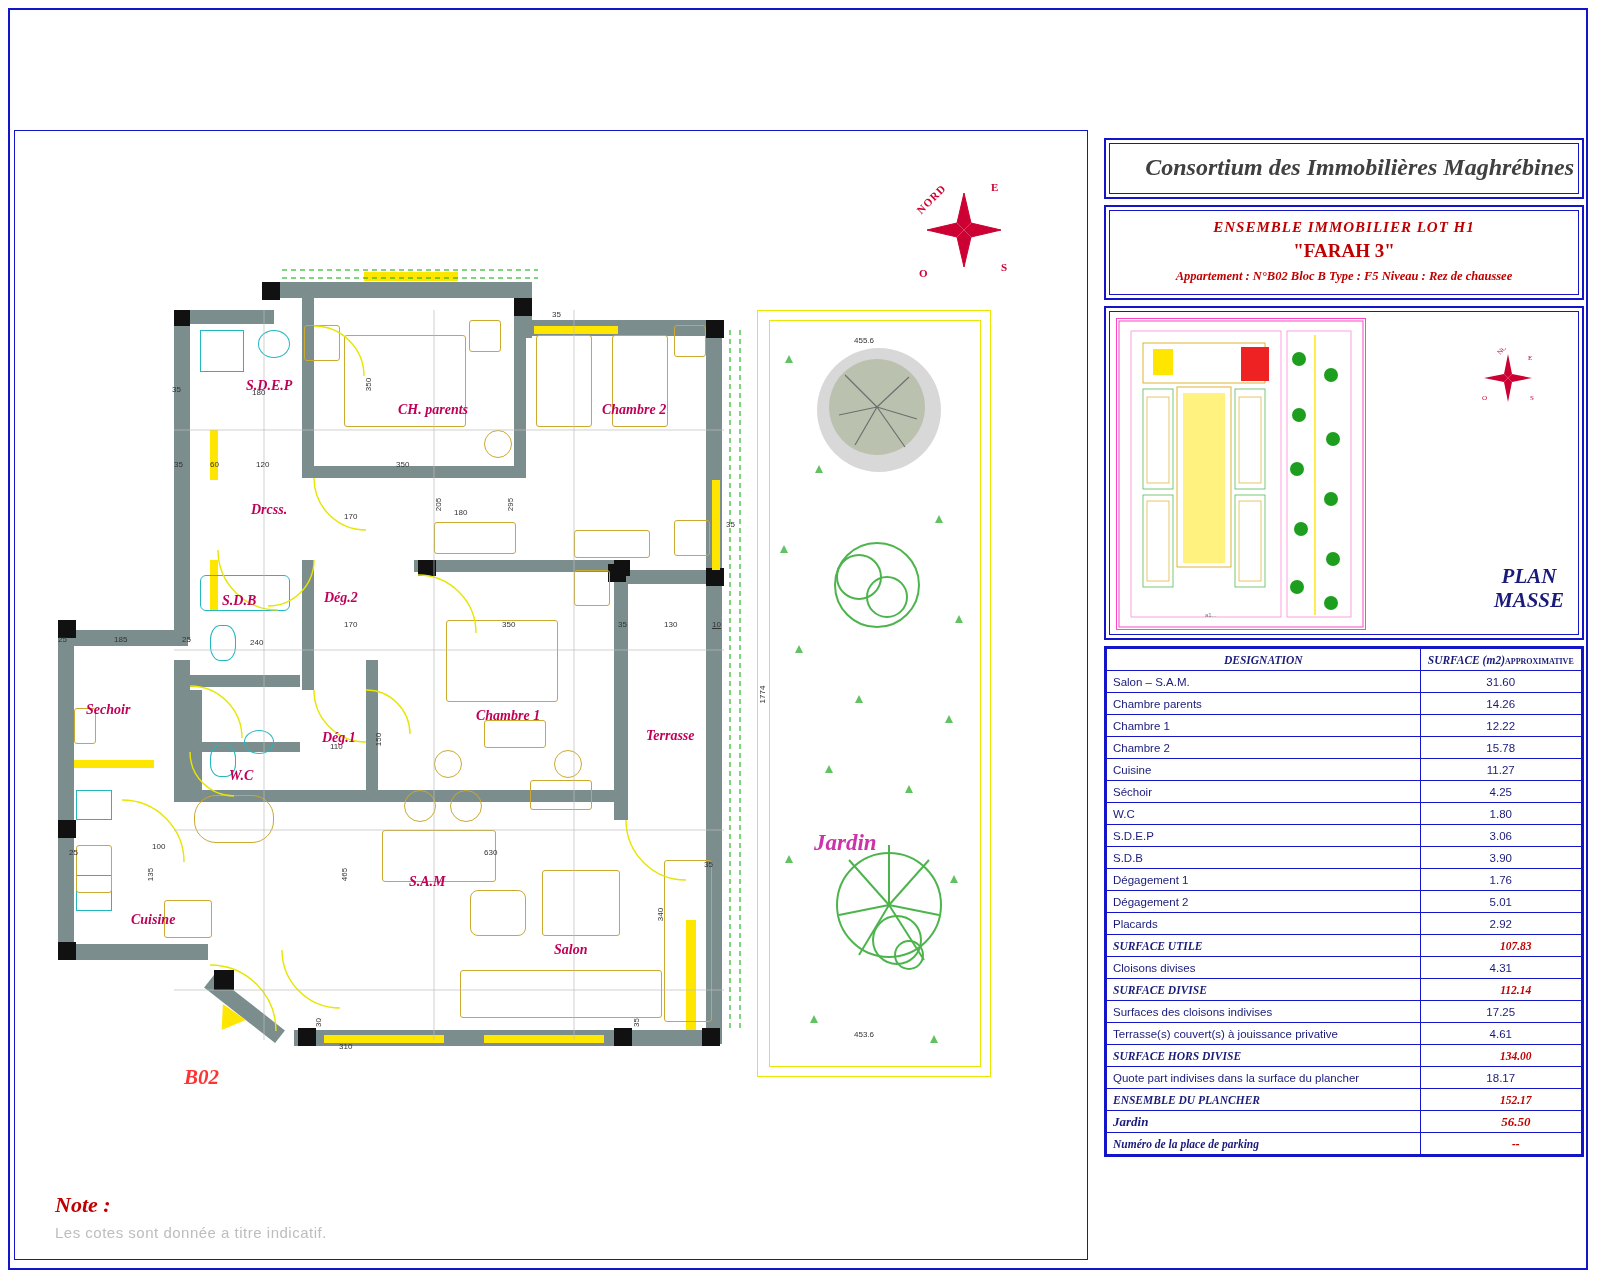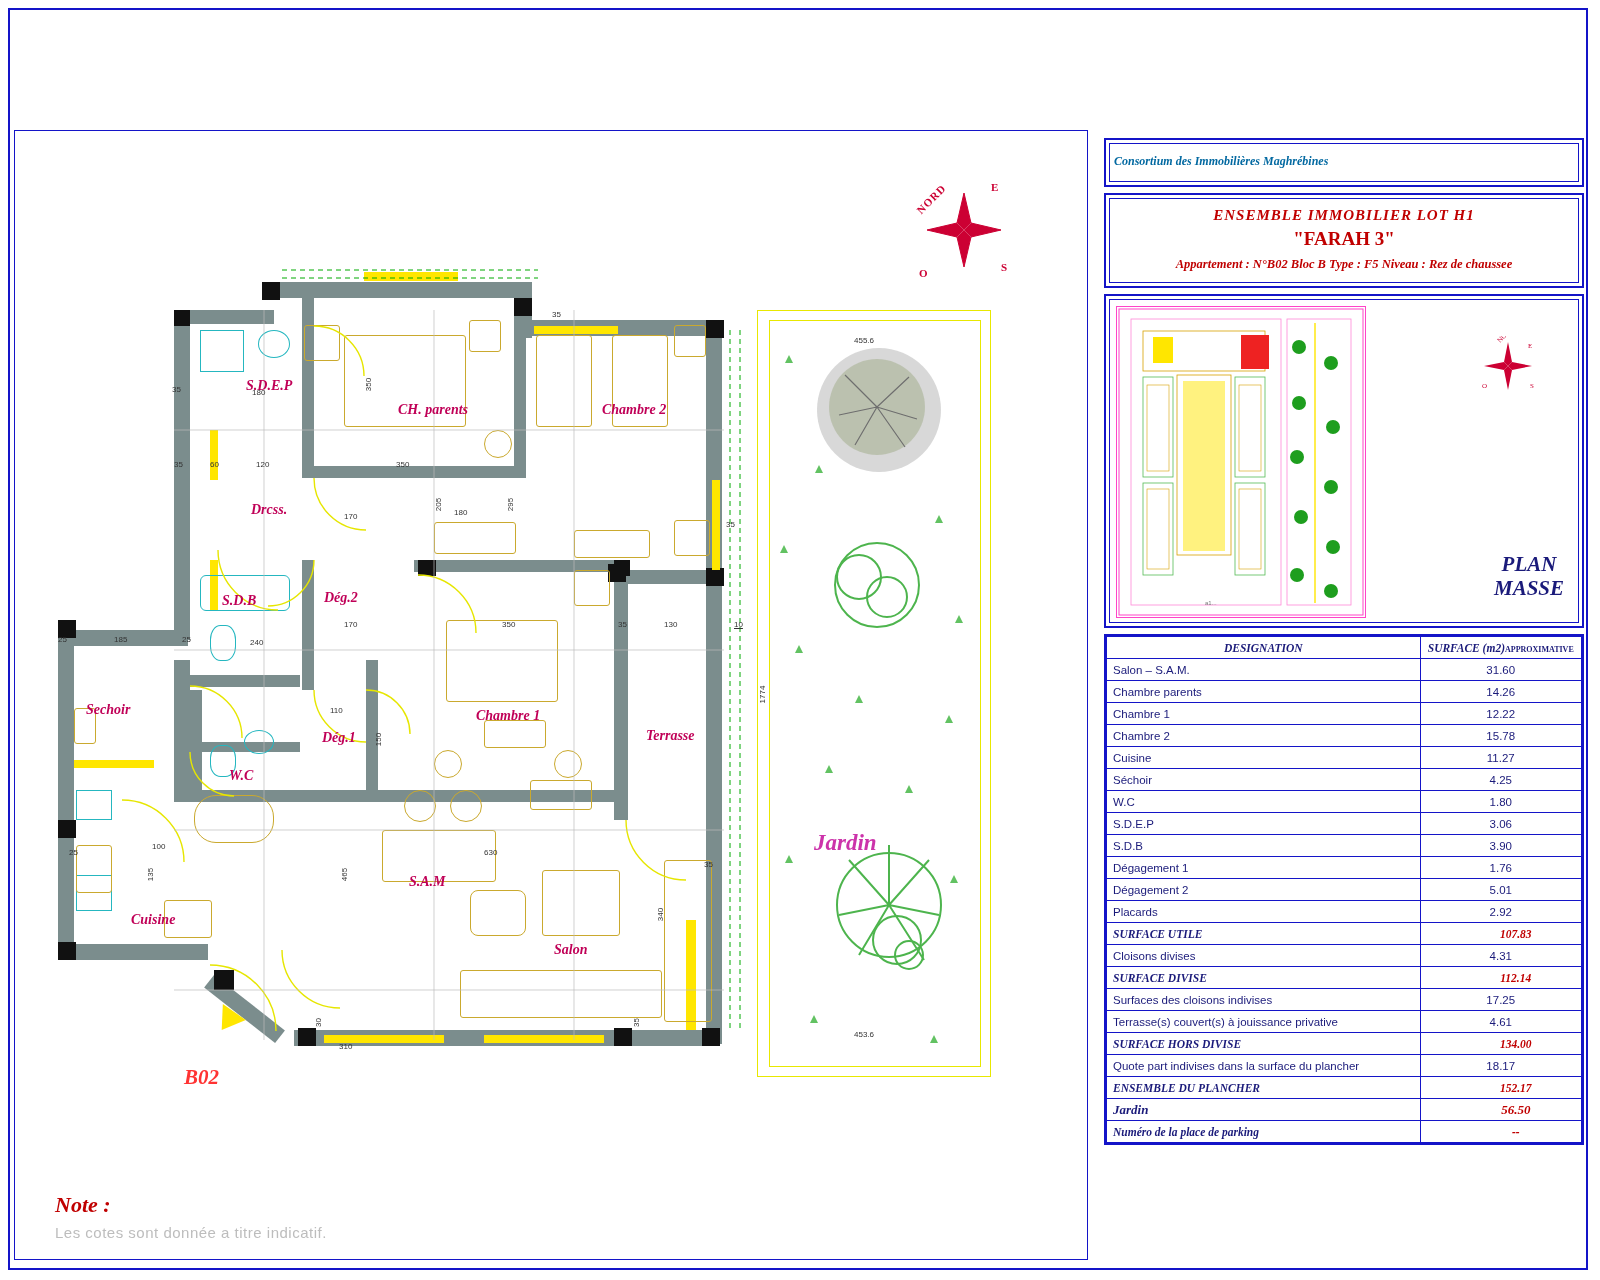--- a/index.html
+++ b/index.html
@@ -11,21 +11,21 @@
   .sheet{position:absolute;inset:0;}
   .frame-outer{position:absolute;left:8px;top:8px;width:1576px;height:1258px;border:2px solid #1414c8;}
   .frame-inner{position:absolute;left:14px;top:130px;width:1072px;height:1128px;border:1px solid #1414c8;}
 
   
   .rpanel{position:absolute;left:1104px;top:138px;width:480px;}
   .box{border:2px solid #1414c8;background:#fff;margin-bottom:6px;position:relative;}
   .box .inner{border:1px solid #1414c8;margin:3px;}
   .company{
     font-family:"Liberation Serif", serif;font-style:italic;font-weight:bold;
-    color:#0369a1;font-size:12px;text-align:left;padding:10px 4px 12px 4px;white-space:nowrap;
+    color:#404040;font-size:24px;text-align:right;padding:10px 4px 12px 4px;white-space:nowrap;
   }
   .titleblock{padding:8px 4px 10px 4px;text-align:center;color:#c00000;}
   .titleblock .l1{font-family:"Liberation Serif", serif;font-weight:bold;font-style:italic;font-size:15px;letter-spacing:1px;}
   .titleblock .l2{font-family:"Liberation Serif", serif;font-weight:bold;font-size:19px;margin-top:4px;}
   .titleblock .l3{font-family:"Liberation Serif", serif;font-weight:bold;font-style:italic;font-size:12.5px;margin-top:7px;white-space:nowrap;}
 
   .massebox{height:330px;}
   .masse-inner{position:relative;height:322px;margin:3px;border:1px solid #1414c8;}
   .masse-img{position:absolute;left:6px;top:6px;width:248px;height:310px;border:1px solid #ff44c8;background:#ffffff;overflow:hidden;}
   .masse-label{position:absolute;right:14px;bottom:22px;text-align:center;font-family:"Liberation Serif", serif;font-style:italic;font-weight:bold;color:#1a1a7a;font-size:21px;line-height:1.15;}
@@ -272,28 +272,28 @@
     <span class="dim" style="left:382px;top:330px;">350</span>
     <span class="dim" style="left:348px;top:250px;transform:rotate(-90deg);">350</span>
     <span class="dim" style="left:330px;top:382px;">170</span>
     <span class="dim" style="left:440px;top:378px;">180</span>
     <span class="dim" style="left:418px;top:370px;transform:rotate(-90deg);">205</span>
     <span class="dim" style="left:490px;top:370px;transform:rotate(-90deg);">295</span>
     <span class="dim" style="left:330px;top:490px;">170</span>
     <span class="dim" style="left:488px;top:490px;">350</span>
     <span class="dim" style="left:604px;top:490px;">35</span>
     <span class="dim" style="left:650px;top:490px;">130</span>
-    <span class="dim" style="left:720px;top:490px;text-decoration:underline;">10</span>
+    <span class="dim" style="left:698px;top:490px;text-decoration:underline;">10</span>
     <span class="dim" style="left:712px;top:390px;">35</span>
     <span class="dim" style="left:538px;top:180px;">35</span>
     <span class="dim" style="left:44px;top:505px;">25</span>
     <span class="dim" style="left:100px;top:505px;">185</span>
     <span class="dim" style="left:168px;top:505px;">25</span>
     <span class="dim" style="left:236px;top:508px;">240</span>
-    <span class="dim" style="left:316px;top:576px;">110</span>
+    <span class="dim" style="left:316px;top:612px;">110</span>
     <span class="dim" style="left:358px;top:605px;transform:rotate(-90deg);">150</span>
     <span class="dim" style="left:470px;top:718px;">630</span>
     <span class="dim" style="left:324px;top:740px;transform:rotate(-90deg);">465</span>
     <span class="dim" style="left:325px;top:912px;">310</span>
     <span class="dim" style="left:138px;top:712px;">100</span>
     <span class="dim" style="left:130px;top:740px;transform:rotate(-90deg);">135</span>
     <span class="dim" style="left:55px;top:718px;">25</span>
     <span class="dim" style="left:640px;top:780px;transform:rotate(-90deg);">340</span>
     <span class="dim" style="left:690px;top:730px;">35</span>
     <span class="dim" style="left:300px;top:888px;transform:rotate(-90deg);">30</span>

